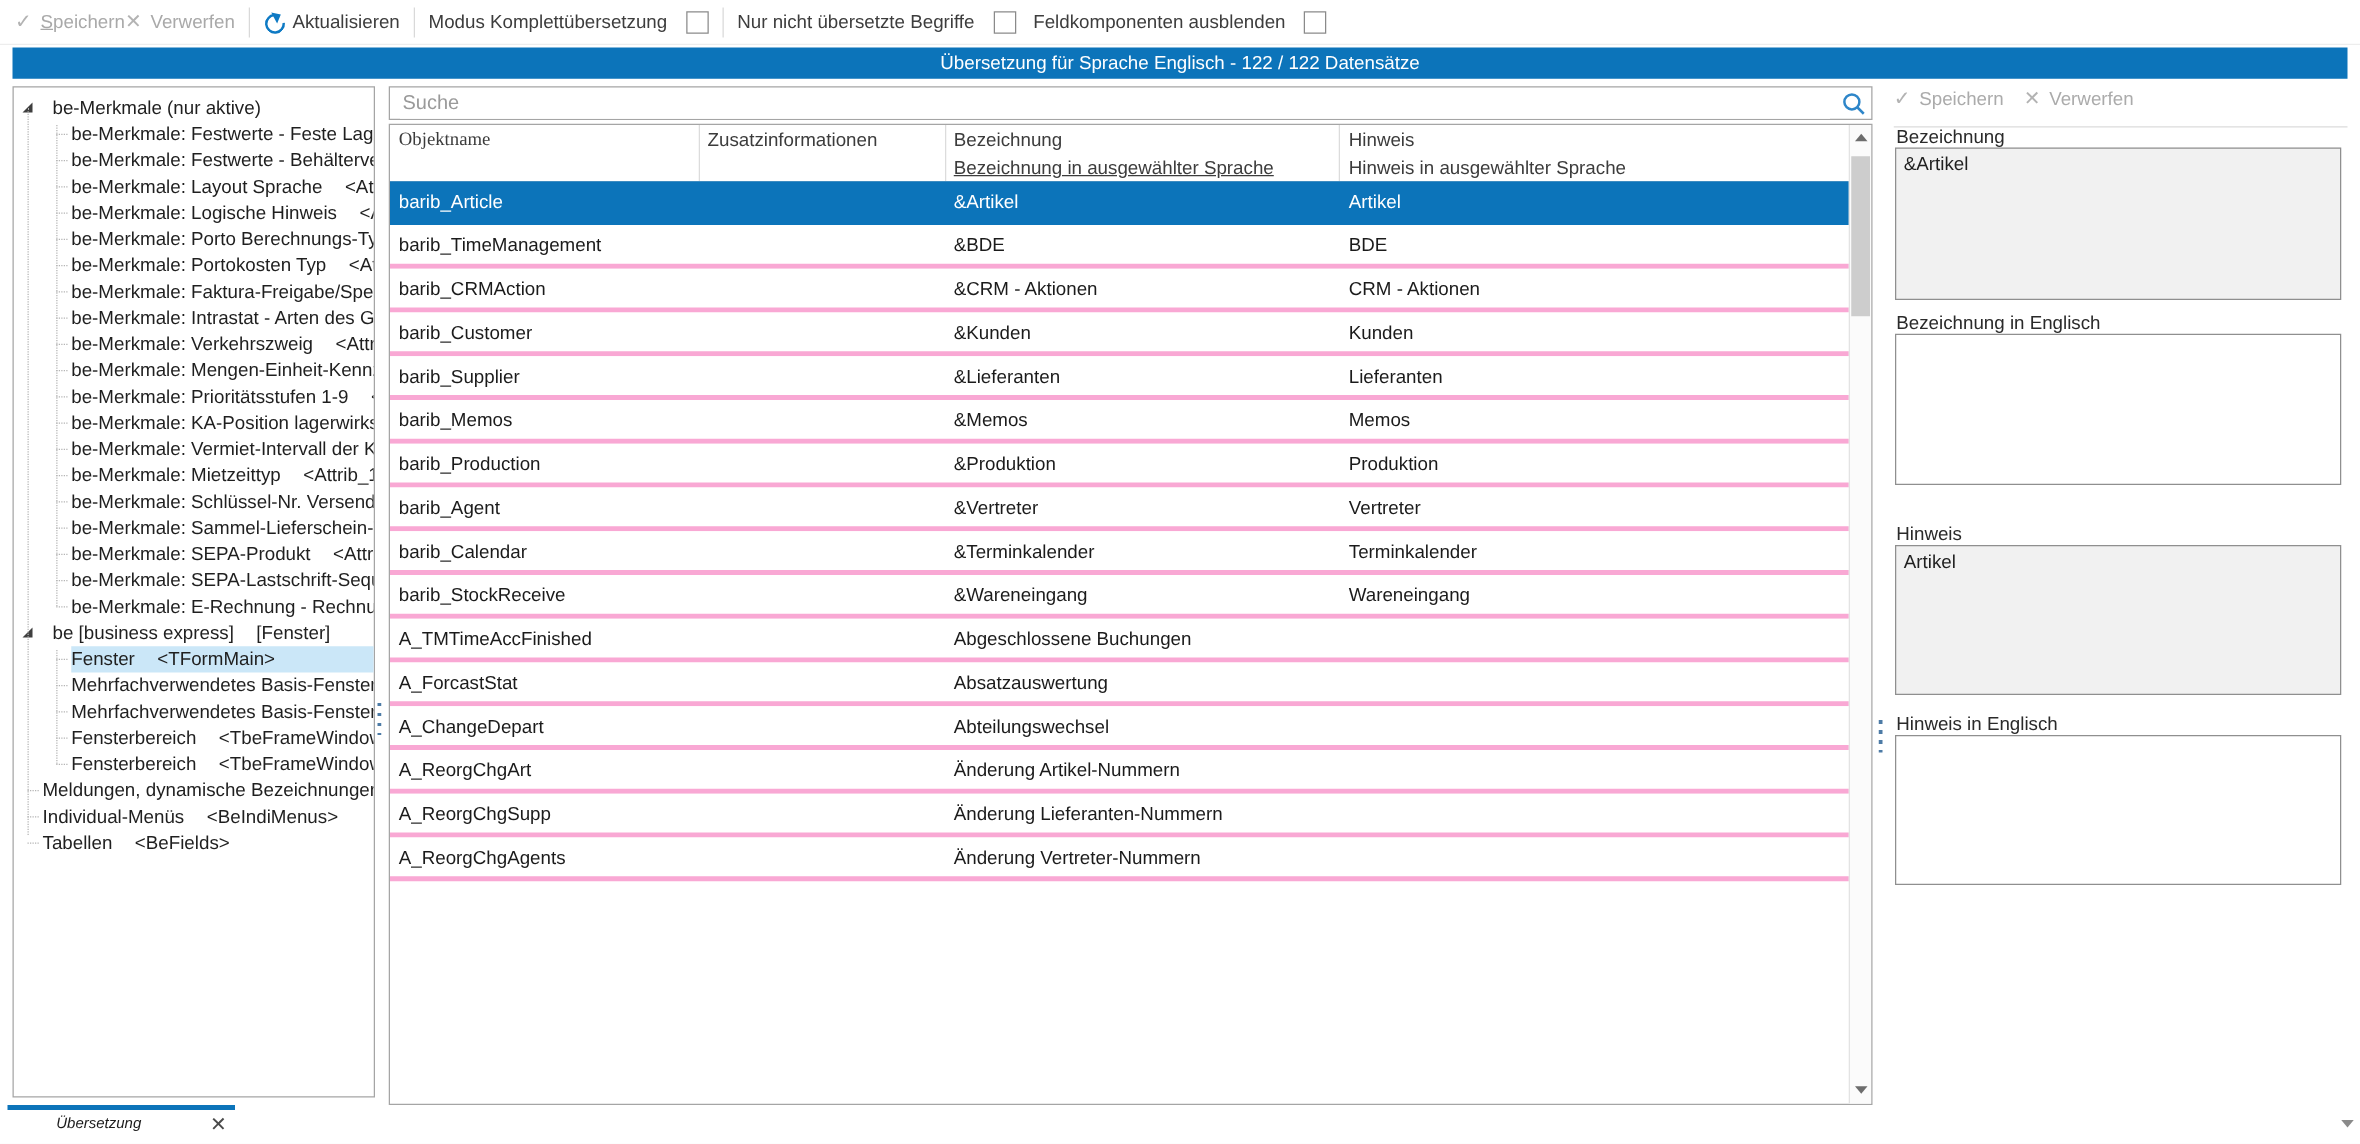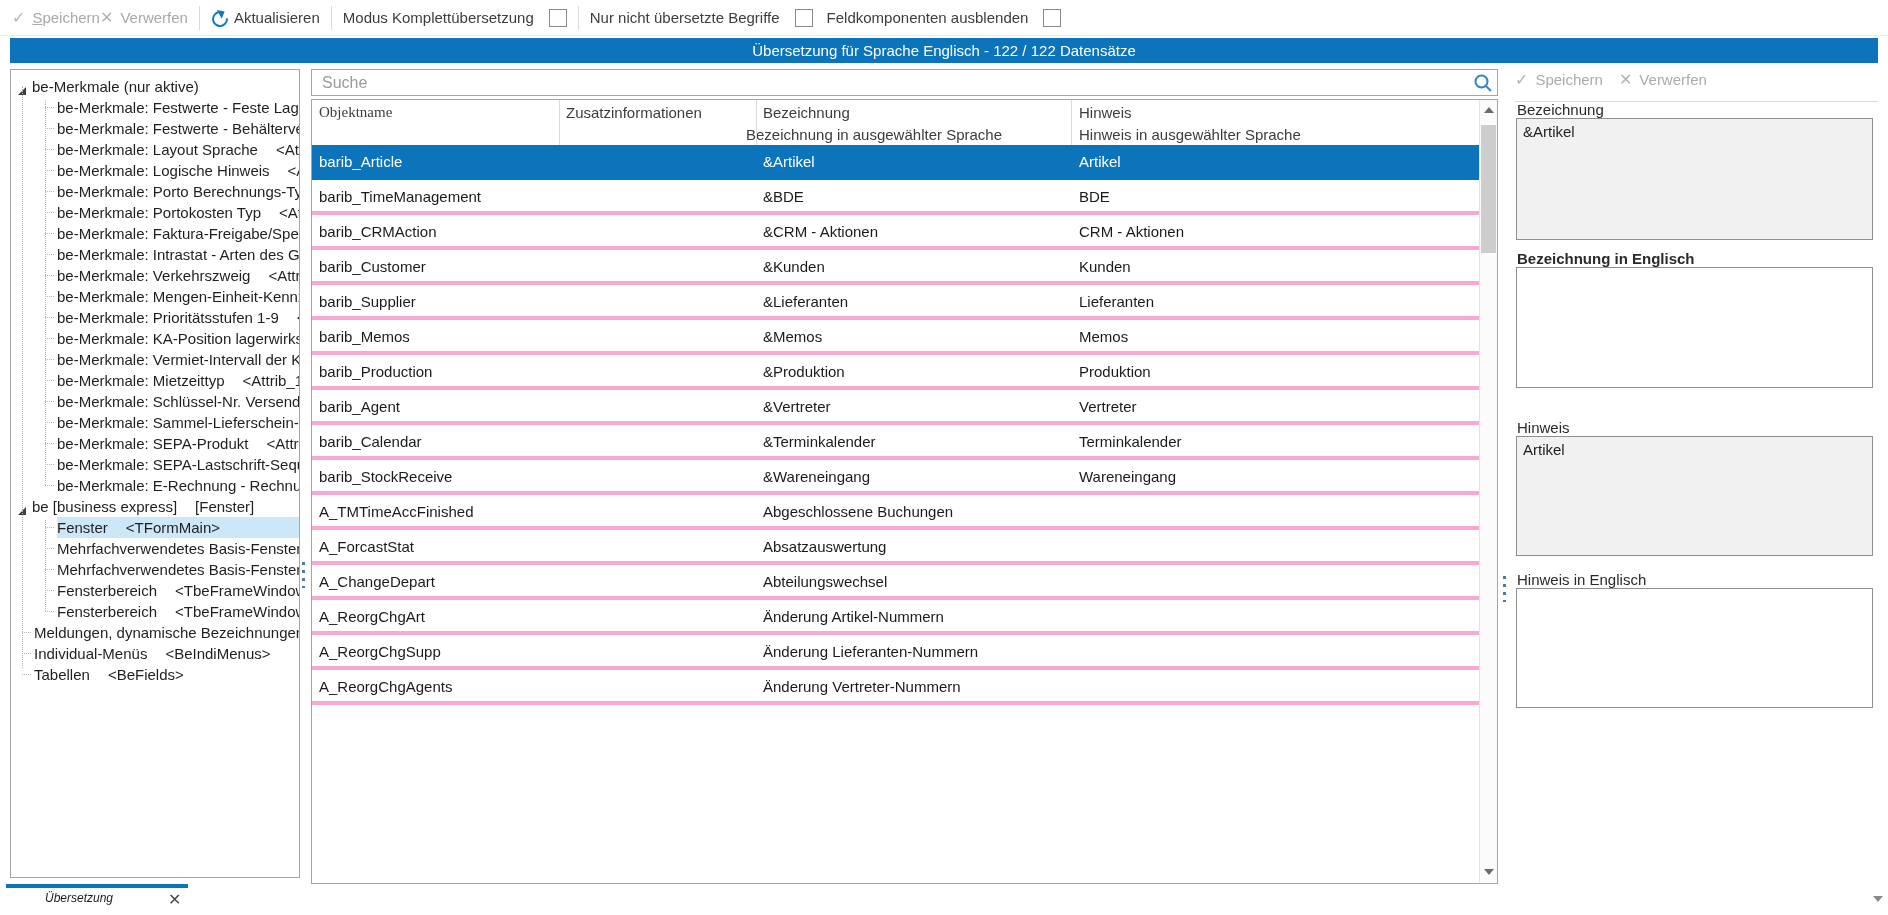--- a/index.html
+++ b/index.html
@@ -25,21 +25,21 @@
   .ul-first::first-letter{text-decoration:underline;}
 
   
   .titlebar{position:absolute;left:10px;top:38px;width:1868px;height:25px;background:#0c74ba;
             color:#fff;font-size:15px;display:flex;align-items:center;justify-content:center;}
 
   
   .tree-panel{position:absolute;left:10px;top:69px;width:290px;height:809px;border:1px solid #a5a5a5;
               background:#fff;box-sizing:border-box;overflow:hidden;}
   .tree{position:relative;padding-top:6px;}
-  .titem{position:relative;height:21px;font-size:15px;white-space:nowrap;display:flex;align-items:flex-end;color:#1f1f1f;}
+  .titem{position:relative;height:21px;font-size:15px;white-space:nowrap;display:flex;align-items:center;color:#1f1f1f;gap:10px;}
   .titem .t-inner{display:flex;align-items:center;height:100%;flex:1;min-width:0;overflow:hidden;}
   .titem.sel .t-inner{background:#cbe7f8;}
   .t-tag{margin-left:18px;}
   .arrow{width:0;height:0;border-left:8px solid transparent;border-bottom:8px solid #3f3f3f;
          margin:0 6px 2px 7px;flex:none;}
   .ind0{padding-left:23px;}
   .ind1{padding-left:46px;}
   .dot-v{position:absolute;border-left:1px dotted #b4b4b4;width:0;}
   .dot-h{position:absolute;border-top:1px dotted #b4b4b4;height:0;width:9px;}
 
@@ -346,21 +346,21 @@
       <line x1="13" y1="13" x2="18" y2="18" stroke="#2e86c9" stroke-width="2"></line>
     </svg>
   </div>
 
   <div class="table">
     <div class="thead">
       <span class="hcell" style="left:7px;font-family:Liberation Serif, serif;">Objektname</span>
       <span class="hcell" style="left:254px;">Zusatzinformationen</span>
       <span class="hcell" style="left:451px;">Bezeichnung</span>
       <span class="hcell" style="left:767px;">Hinweis</span>
-      <span class="hcell2" style="left:434px;">Bezeichnung in ausgewählter Sprache</span>
+      <span class="hcell2" style="left:451px;text-decoration:underline;">Bezeichnung in ausgewählter Sprache</span>
       <span class="hcell2" style="left:767px;">Hinweis in ausgewählter Sprache</span>
       <span class="hline" style="left:247px;"></span>
       <span class="hline" style="left:444px;"></span>
       <span class="hline" style="left:759px;"></span>
     </div>
     <div class="rows" id="table-rows">
         <div class="trow sel">
           <div class="cell c-obj">barib_Article</div>
           <div class="cell c-zusatz"></div>
           <div class="cell c-bez">&amp;Artikel</div>
@@ -477,21 +477,21 @@
       <span class="rtb-item">
         <span class="gicon">✕</span>
         <span>Verwerfen</span>
       </span>
     </div>
     <div class="rsep"></div>
 
     <span class="flabel" style="top:32px;">Bezeichnung</span>
     <textarea class="farea ro" style="top: 49px; height: 122px;" readonly="">&amp;Artikel</textarea>
 
-    <span class="flabel" style="top:181px;font-weight:bold;">Bezeichnung in Englisch</span>
+    <span class="flabel" style="top:181px;">Bezeichnung in Englisch</span>
     <textarea class="farea ed" style="top: 198px; height: 121px;"></textarea>
 
     <span class="flabel" style="top:350px;">Hinweis</span>
     <textarea class="farea ro" style="top: 367px; height: 120px;" readonly="">Artikel</textarea>
 
     <span class="flabel" style="top:502px;">Hinweis in Englisch</span>
     <textarea class="farea ed" style="top: 519px; height: 120px;"></textarea>
   </div>
 
   <div class="tabbar">

